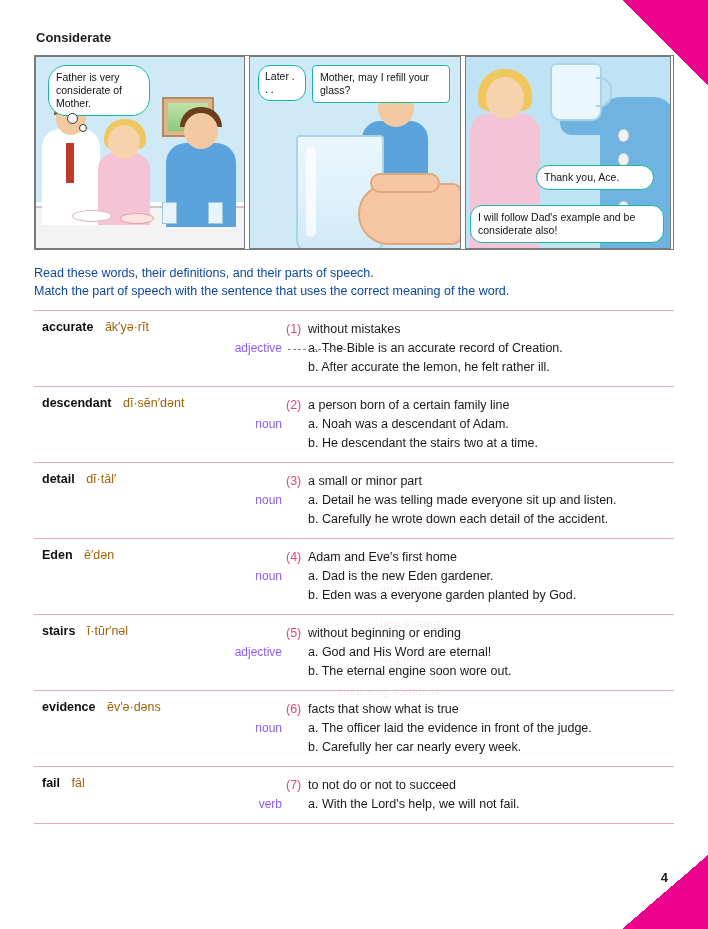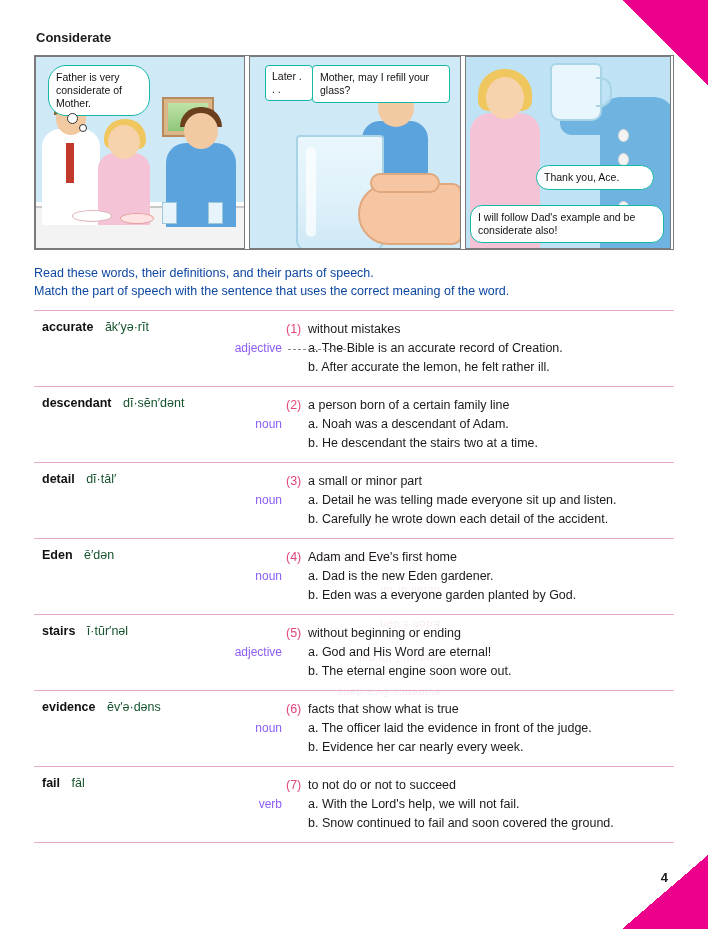--- a/index.html
+++ b/index.html
@@ -100,37 +100,37 @@
   .bubble.thought { border-radius:18px; }
   .bubble.thought::after {
     content:""; position:absolute; left:18px; bottom:-9px; width:9px; height:9px;
     background:#fff; border:1px solid #333; border-radius:50%;
   }
   .bubble.thought::before {
     content:""; position:absolute; left:30px; bottom:-17px; width:6px; height:6px;
     background:#fff; border:1px solid #333; border-radius:50%;
   }
   .b1 { left:12px; top:8px; width:102px; }
-  .b-later { left:8px; top:8px; width:48px; border-radius:4px; padding:4px 6px;margin-left:7px; }
+  .b-later { left:8px; top:8px; width:48px; border-radius:12px; padding:4px 6px; }
   .b2 { left:62px; top:8px; width:138px; border-radius:4px; }
   .b3 { left:70px; top:108px; width:118px; border-radius:12px; }
   .b4 { left:4px; top:148px; width:194px; border-radius:12px; }
 
   
   .instr { margin-top:14px; font-size:12.5px; line-height:18px; color:#0d47a1; }
   .instr div { white-space:nowrap; }
 
   
   .words { margin-top:10px; width:640px; }
   .row { display:flex; border-top:1px solid #e8a8c8; padding:9px 0 9px 0; }
   .row:last-child { border-bottom:1px solid #e8a8c8; }
   .left { width:252px; position:relative; padding-left:8px; }
   .wordline { font-size:12.5px; }
   .word { font-weight:700; color:#111; }
-  .resp { color:#14532d; margin-left:8px; }
+  .resp { color:#a16207; margin-left:8px; }
   .pos { color:#8b5cf6; font-size:12px; text-align:right; padding-right:4px; margin-top:7px; position:relative; }
   .dots { position:absolute; right:-60px; top:8px; width:58px; border-bottom:1px dashed #8a8a8a; }
   .right { flex:1; font-size:12.5px; line-height:19px; }
   .num { color:#e0457f; font-weight:400; display:inline-block; width:22px; }
   .def { display:flex; }
   .choice { padding-left:22px; }
 
   .pagenum { position:absolute; right:40px; bottom:44px; font-size:13px; font-weight:700; }
 </style>
 </head>
@@ -318,39 +318,38 @@
           <span class="resp">ĕv′ə·dəns</span>
         </div>
         <div class="pos">noun</div>
       </div>
       <div class="right">
         <div class="def">
           <span class="num">(6)</span>
           <span>facts that show what is true</span>
         </div>
         <div class="choice">a.  The officer laid the evidence in front of the judge.</div>
-        <div class="choice">b.  Evidence her car nearly every week.</div>
+        <div class="choice">b.  Carefully her car nearly every week.</div>
       </div>
     </div>
 
     <div class="row">
       <div class="left">
         <div class="wordline">
           <span class="word">fail</span>
           <span class="resp">fāl</span>
         </div>
         <div class="pos">verb</div>
       </div>
       <div class="right">
         <div class="def">
           <span class="num">(7)</span>
           <span>to not do or not to succeed</span>
         </div>
         <div class="choice">a.  With the Lord's help, we will not fail.</div>
-        <div class="choice">b.  Snow continued to fail and soon covered the ground.</div>
       </div>
     </div>
 
   </div>
 
 </div>
 
 <div class="pagenum">4</div>
 
 </body></html>

